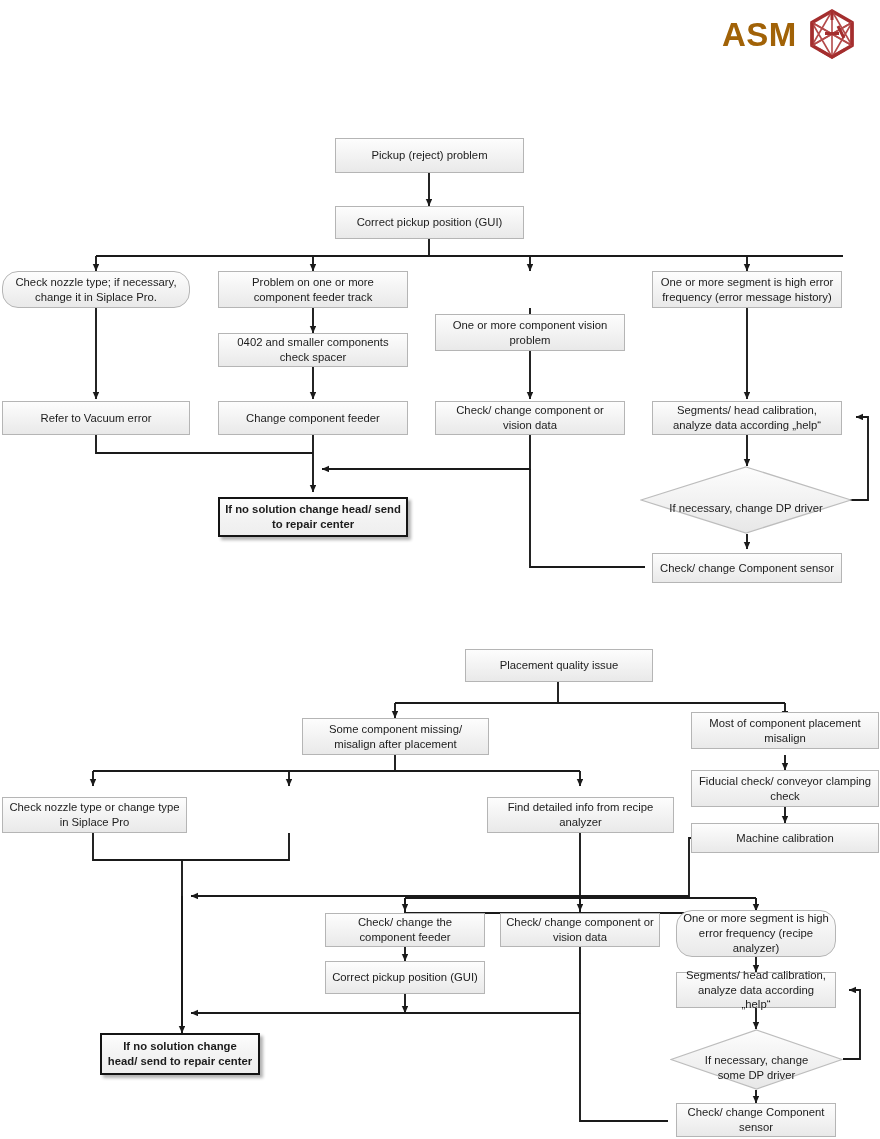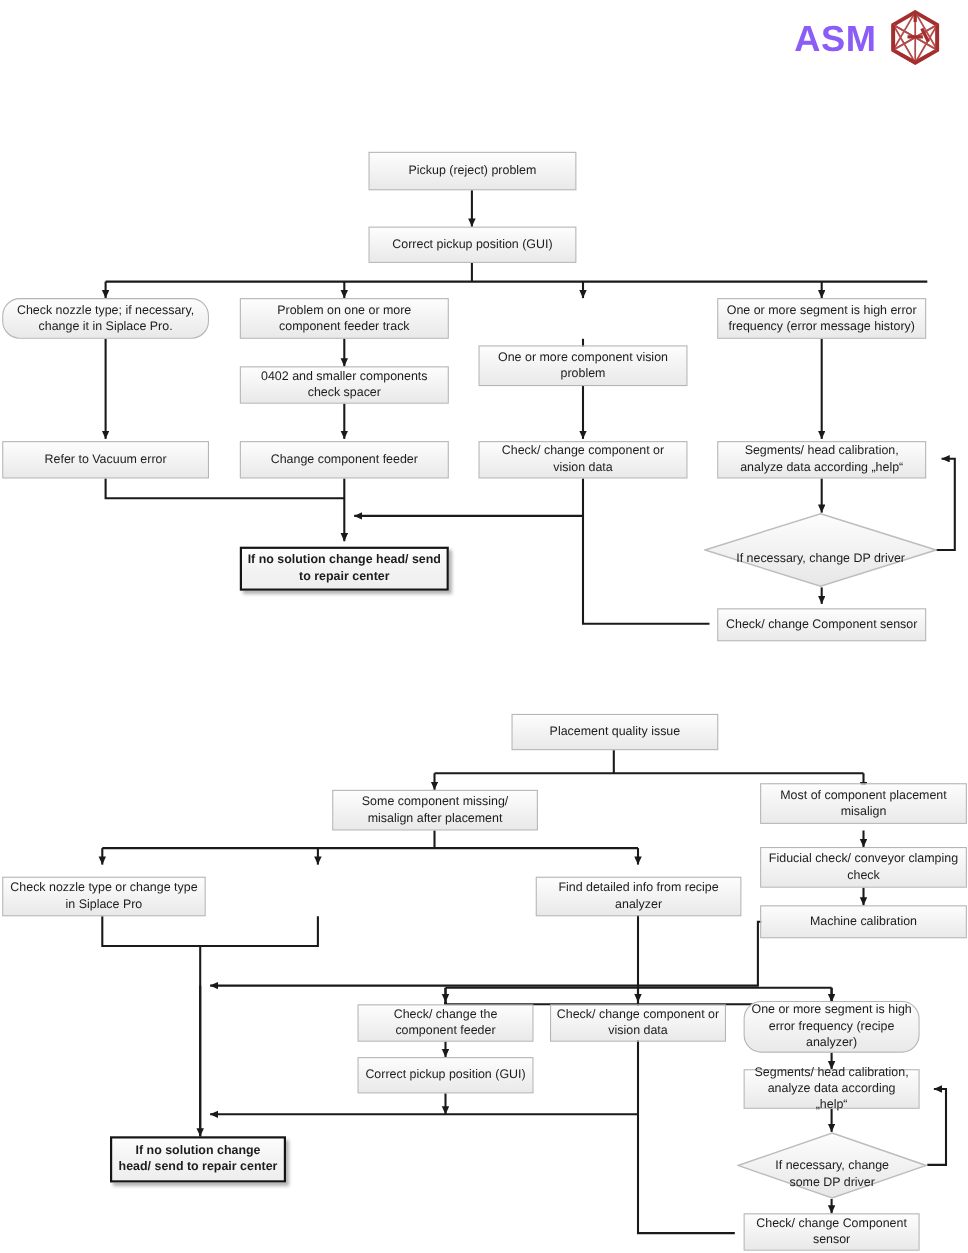--- a/index.html
+++ b/index.html
@@ -17,21 +17,21 @@
   #stage { position: absolute; left:0; top:0; width:880px; height:1139px; }
 
   
   .logo-wrap {
     position: absolute; left: 722px; top: 6px;
     width: 150px; height: 56px;
     display: flex; align-items: center; gap: 10px;
   }
   .logo-text {
     font-size: 33px; font-weight: bold; letter-spacing: 0.5px;
-    color: #8b5cf6; line-height: 1; font-family: "Liberation Sans", sans-serif;
+    color: #a16207; line-height: 1; font-family: "Liberation Sans", sans-serif;
   }
   .logo-mark { width: 50px; height: 50px; display:block; }
 
   
   #wires { position: absolute; left: 0; top: 0; width: 880px; height: 1139px; }
 
   
   .node {
     position: absolute;
     display: flex; align-items: center; justify-content: center;

